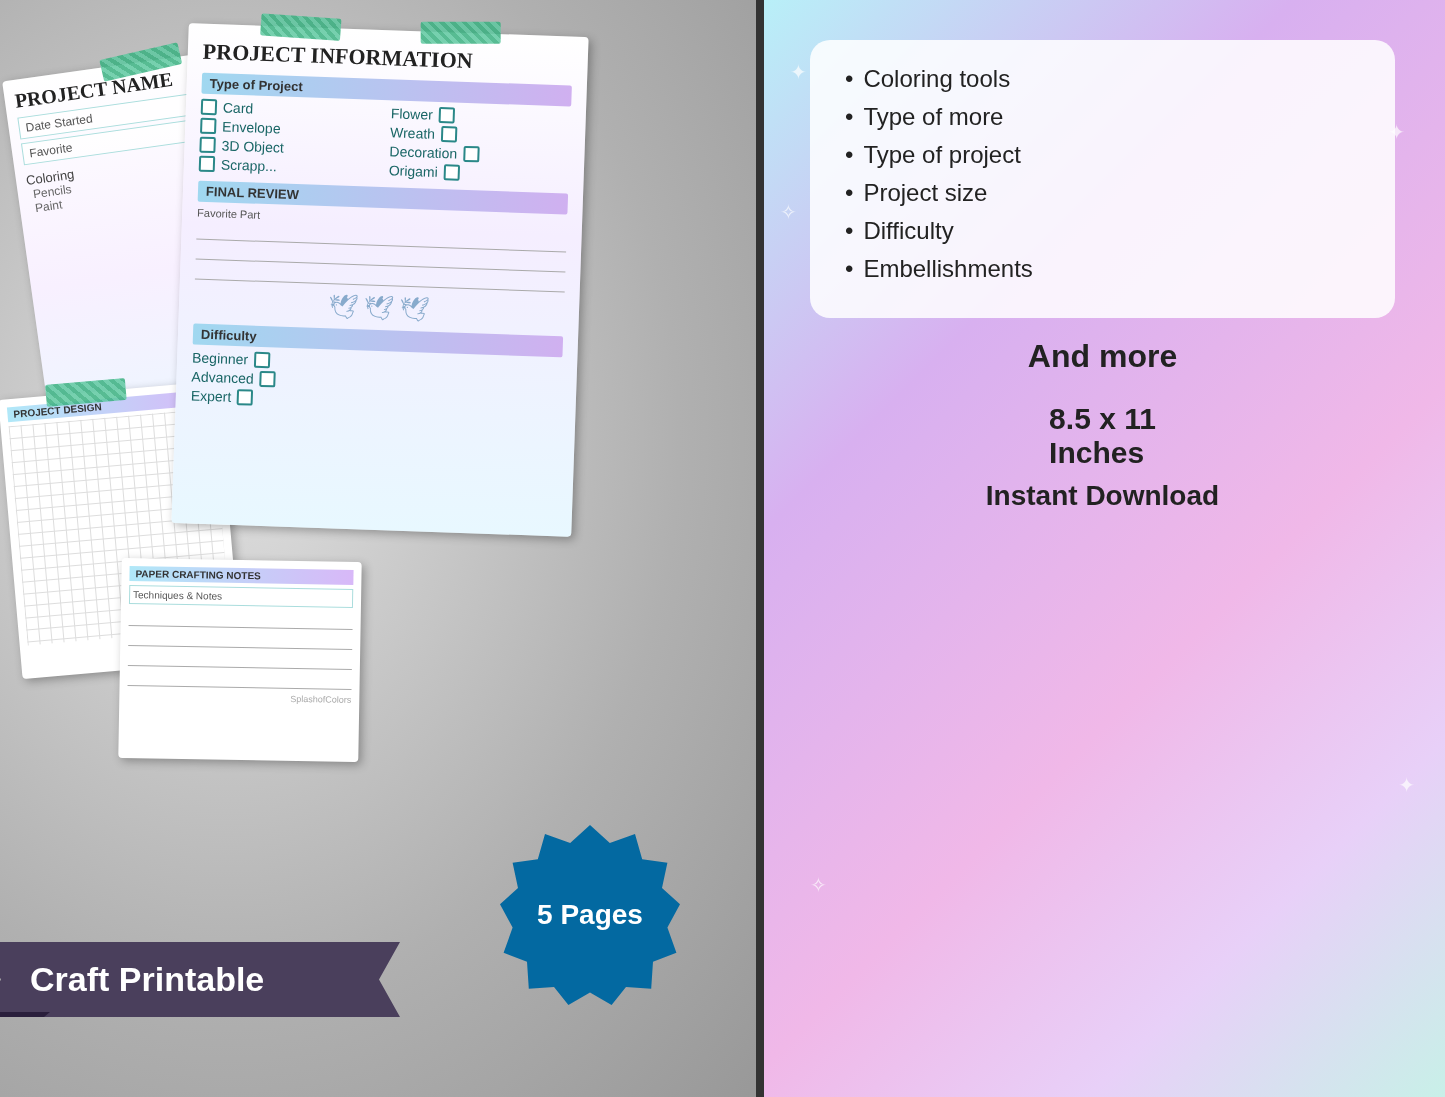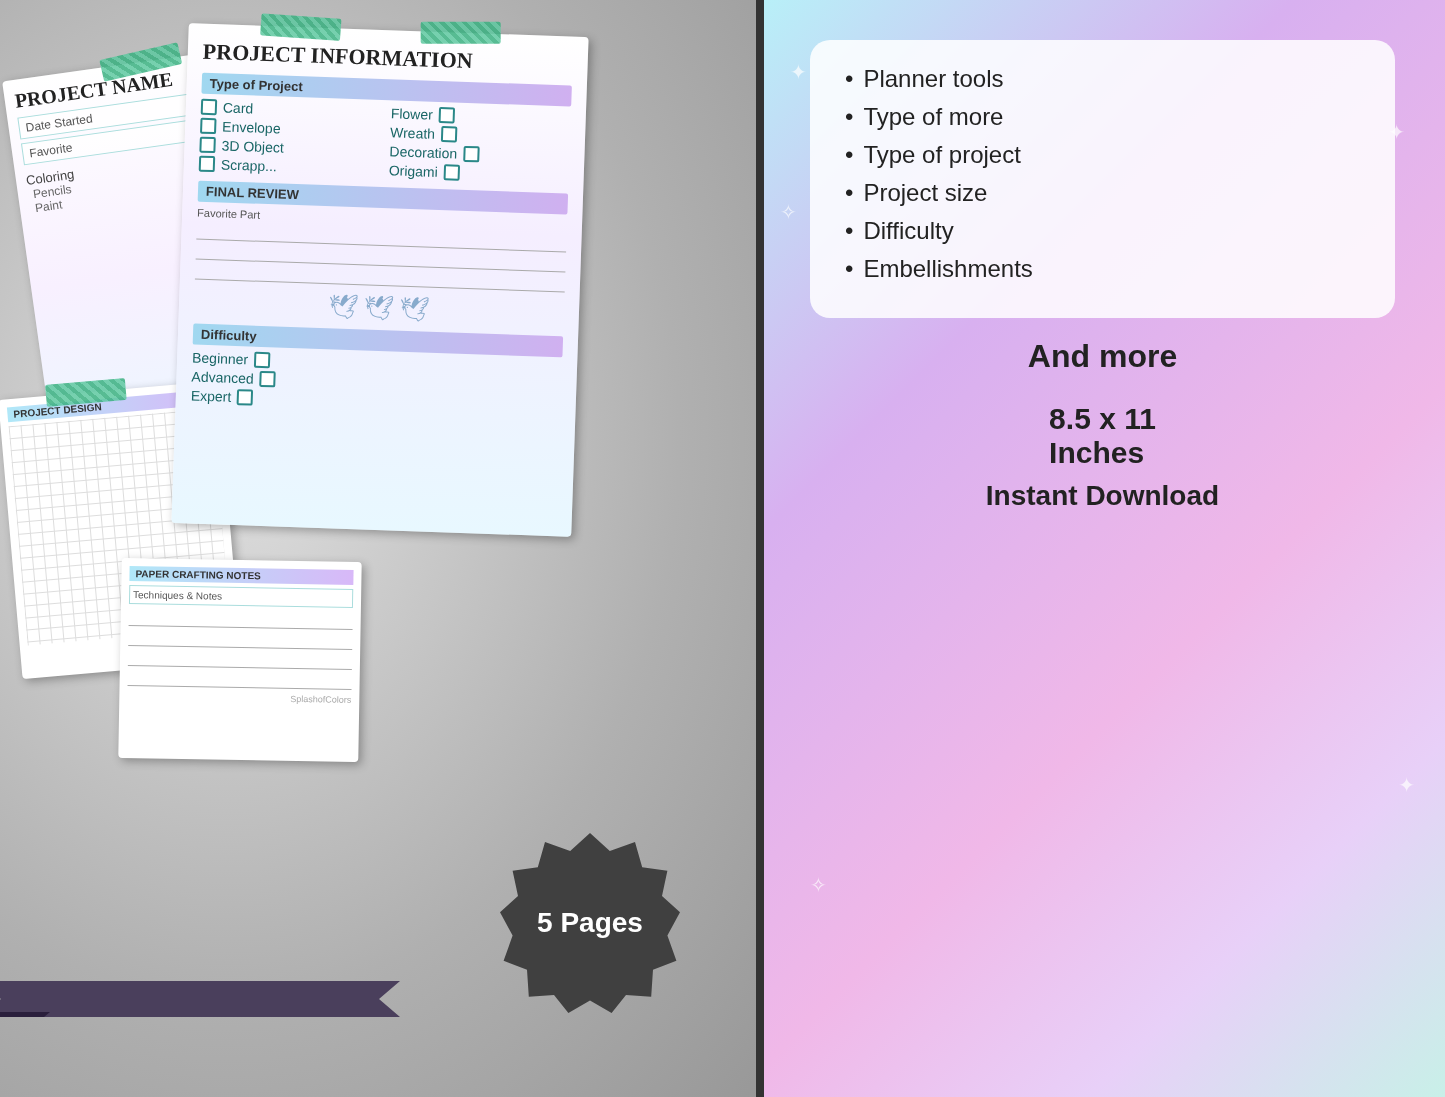--- a/index.html
+++ b/index.html
@@ -159,25 +159,25 @@
       left: 10px;
       width: 60px;
       height: 25px;
       background: #2a1f3c;
       clip-path: polygon(0 0, 50% 100%, 100% 0);
     }
 
     
     .pages-badge {
       position: absolute;
-      bottom: 84px;
+      bottom: 92px;
       right: 80px;
       width: 180px;
       height: 180px;
-      background: #404040;
+      background: #0369a1;
       display: flex;
       align-items: center;
       justify-content: center;
       z-index: 20;
       clip-path: polygon(50% 0%, 61% 10%, 75% 5%, 79% 19%, 93% 21%, 90% 35%, 100% 44%, 93% 57%, 98% 71%, 85% 76%, 84% 91%, 70% 90%, 62% 100%, 50% 93%, 38% 100%, 30% 90%, 16% 91%, 15% 76%, 2% 71%, 7% 57%, 0% 44%, 10% 35%, 7% 21%, 21% 19%, 25% 5%, 39% 10%);
     }
 
     .pages-badge-text {
       color: white;
       font-size: 28px;
@@ -453,20 +453,21 @@
       <div class="line"></div>
       <div class="line"></div>
       <div class="line"></div>
       <div class="line"></div>
     </div>
     <div class="splashofcolors">SplashofColors</div>
   </div>
 
   <div class="craft-banner">
     <div class="craft-banner-shape">
+      <span>Craft Printable</span>
       <div class="craft-banner-tail"></div>
     </div>
   </div>
 
   <div class="pages-badge">
     <div class="pages-badge-text">5 Pages</div>
   </div>
 
 </div>
 
@@ -477,21 +478,21 @@
   <span class="sparkle" style="top:60px; left:30px;">✦</span>
   <span class="sparkle" style="top:120px; right:40px;">✦</span>
   <span class="sparkle" style="top:200px; left:20px;">✧</span>
   <span class="sparkle" style="bottom:300px; right:30px;">✦</span>
   <span class="sparkle" style="bottom:200px; left:50px;">✧</span>
 
 
   <div class="features-box">
     <div class="feature-item">
       <span class="bullet">•</span>
-      <span>Planner tools</span>
+      <span>Coloring tools</span>
     </div>
     <div class="feature-item">
       <span class="bullet">•</span>
       <span>Type of more</span>
     </div>
     <div class="feature-item">
       <span class="bullet">•</span>
       <span>Type of project</span>
     </div>
     <div class="feature-item">

